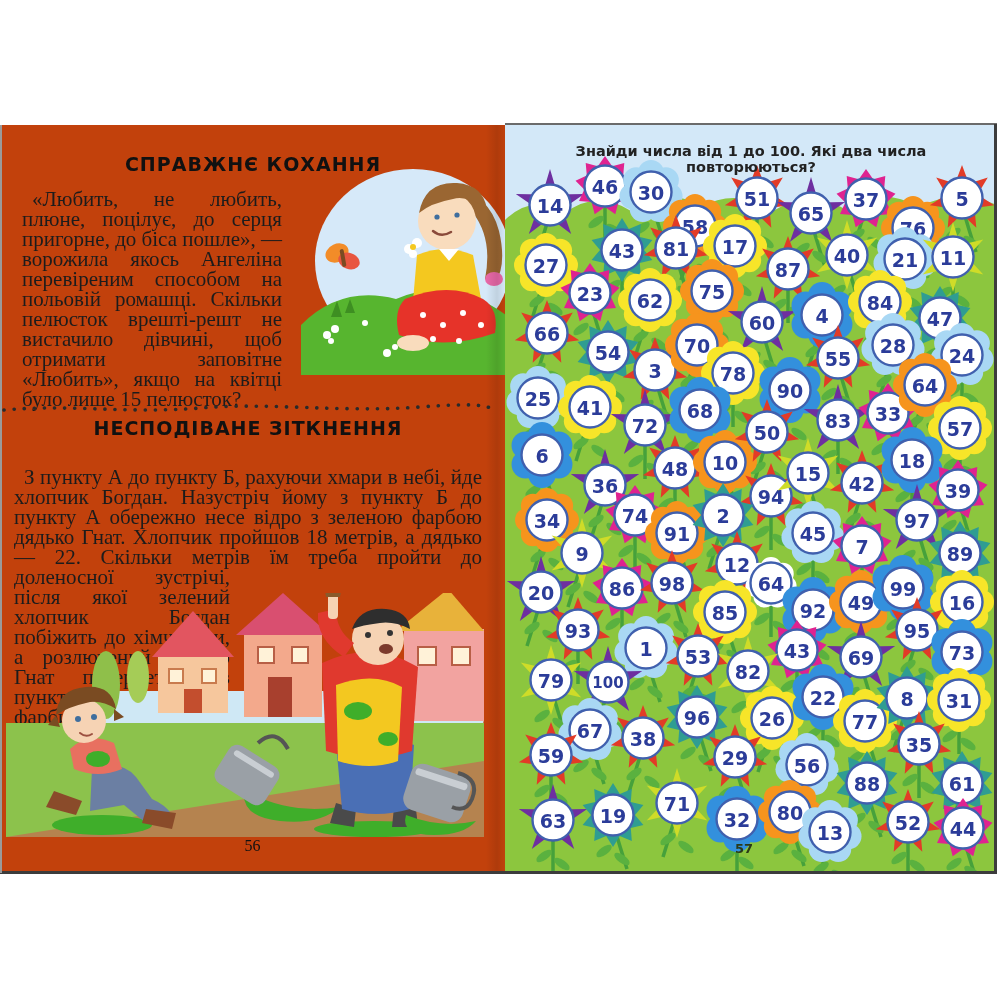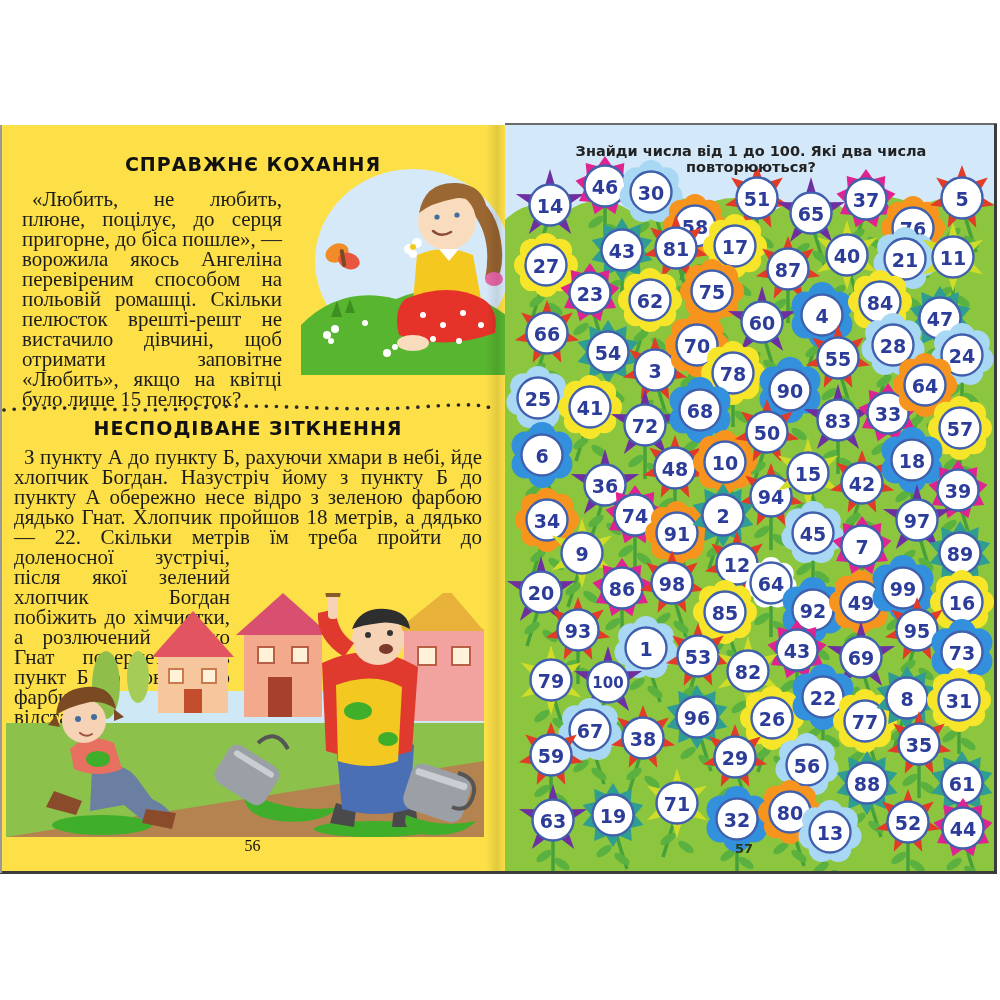--- a/index.html
+++ b/index.html
@@ -1,32 +1,32 @@
 <!DOCTYPE html>
 <html><head>
 <meta charset="utf-8">
 <style>
   html,body{margin:0;padding:0;}
   body{width:1000px;height:1000px;background:#ffffff;position:relative;overflow:hidden;
        font-family:"Liberation Serif", serif;}
   .abs{position:absolute;}
 
   
-  #left-page{left:0;top:125px;width:505px;height:748px;background:#fde047;}
+  #left-page{left:0;top:125px;width:505px;height:748px;background:#c2410c;}
   .story-title{font-family:"DejaVu Sans", sans-serif;font-weight:bold;font-size:19px;
                letter-spacing:1px;color:#111;text-align:center;}
   .story-text{font-size:21px;line-height:20px;color:#1c1c1c;text-align:justify;
               text-indent:10px;}
   #section1{left:22px;top:28px;width:462px;}
   #section1 .story-title{margin-bottom:14px;}
   #illu1-float{float:right;width:196px;height:212px;margin-left:6px;}
   #illu1{right:-6px;top:32px;}
   #separator{left:0px;top:276px;width:500px;height:16px;}
   #section2{left:14px;top:292px;width:468px;}
-  #section2 .story-title{margin-bottom:8px;}
+  #section2 .story-title{margin-bottom:28px;}
   .spacer-a{float:right;clear:right;width:0;height:118px;}
   .spacer-b{float:right;clear:right;width:252px;height:160px;}
   #illu2{left:6px;top:468px;}
   #page-num-left{left:0;top:712px;width:505px;text-align:center;font-size:16px;color:#111;}
 
   
   #right-page{left:505px;top:125px;width:492px;height:748px;background:#8cc63e;}
   #garden-svg{left:0;top:0;}
   #instruction{left:10px;top:18px;width:472px;text-align:center;
                font-family:"DejaVu Sans", sans-serif;font-weight:bold;font-size:14.5px;color:#222;}

